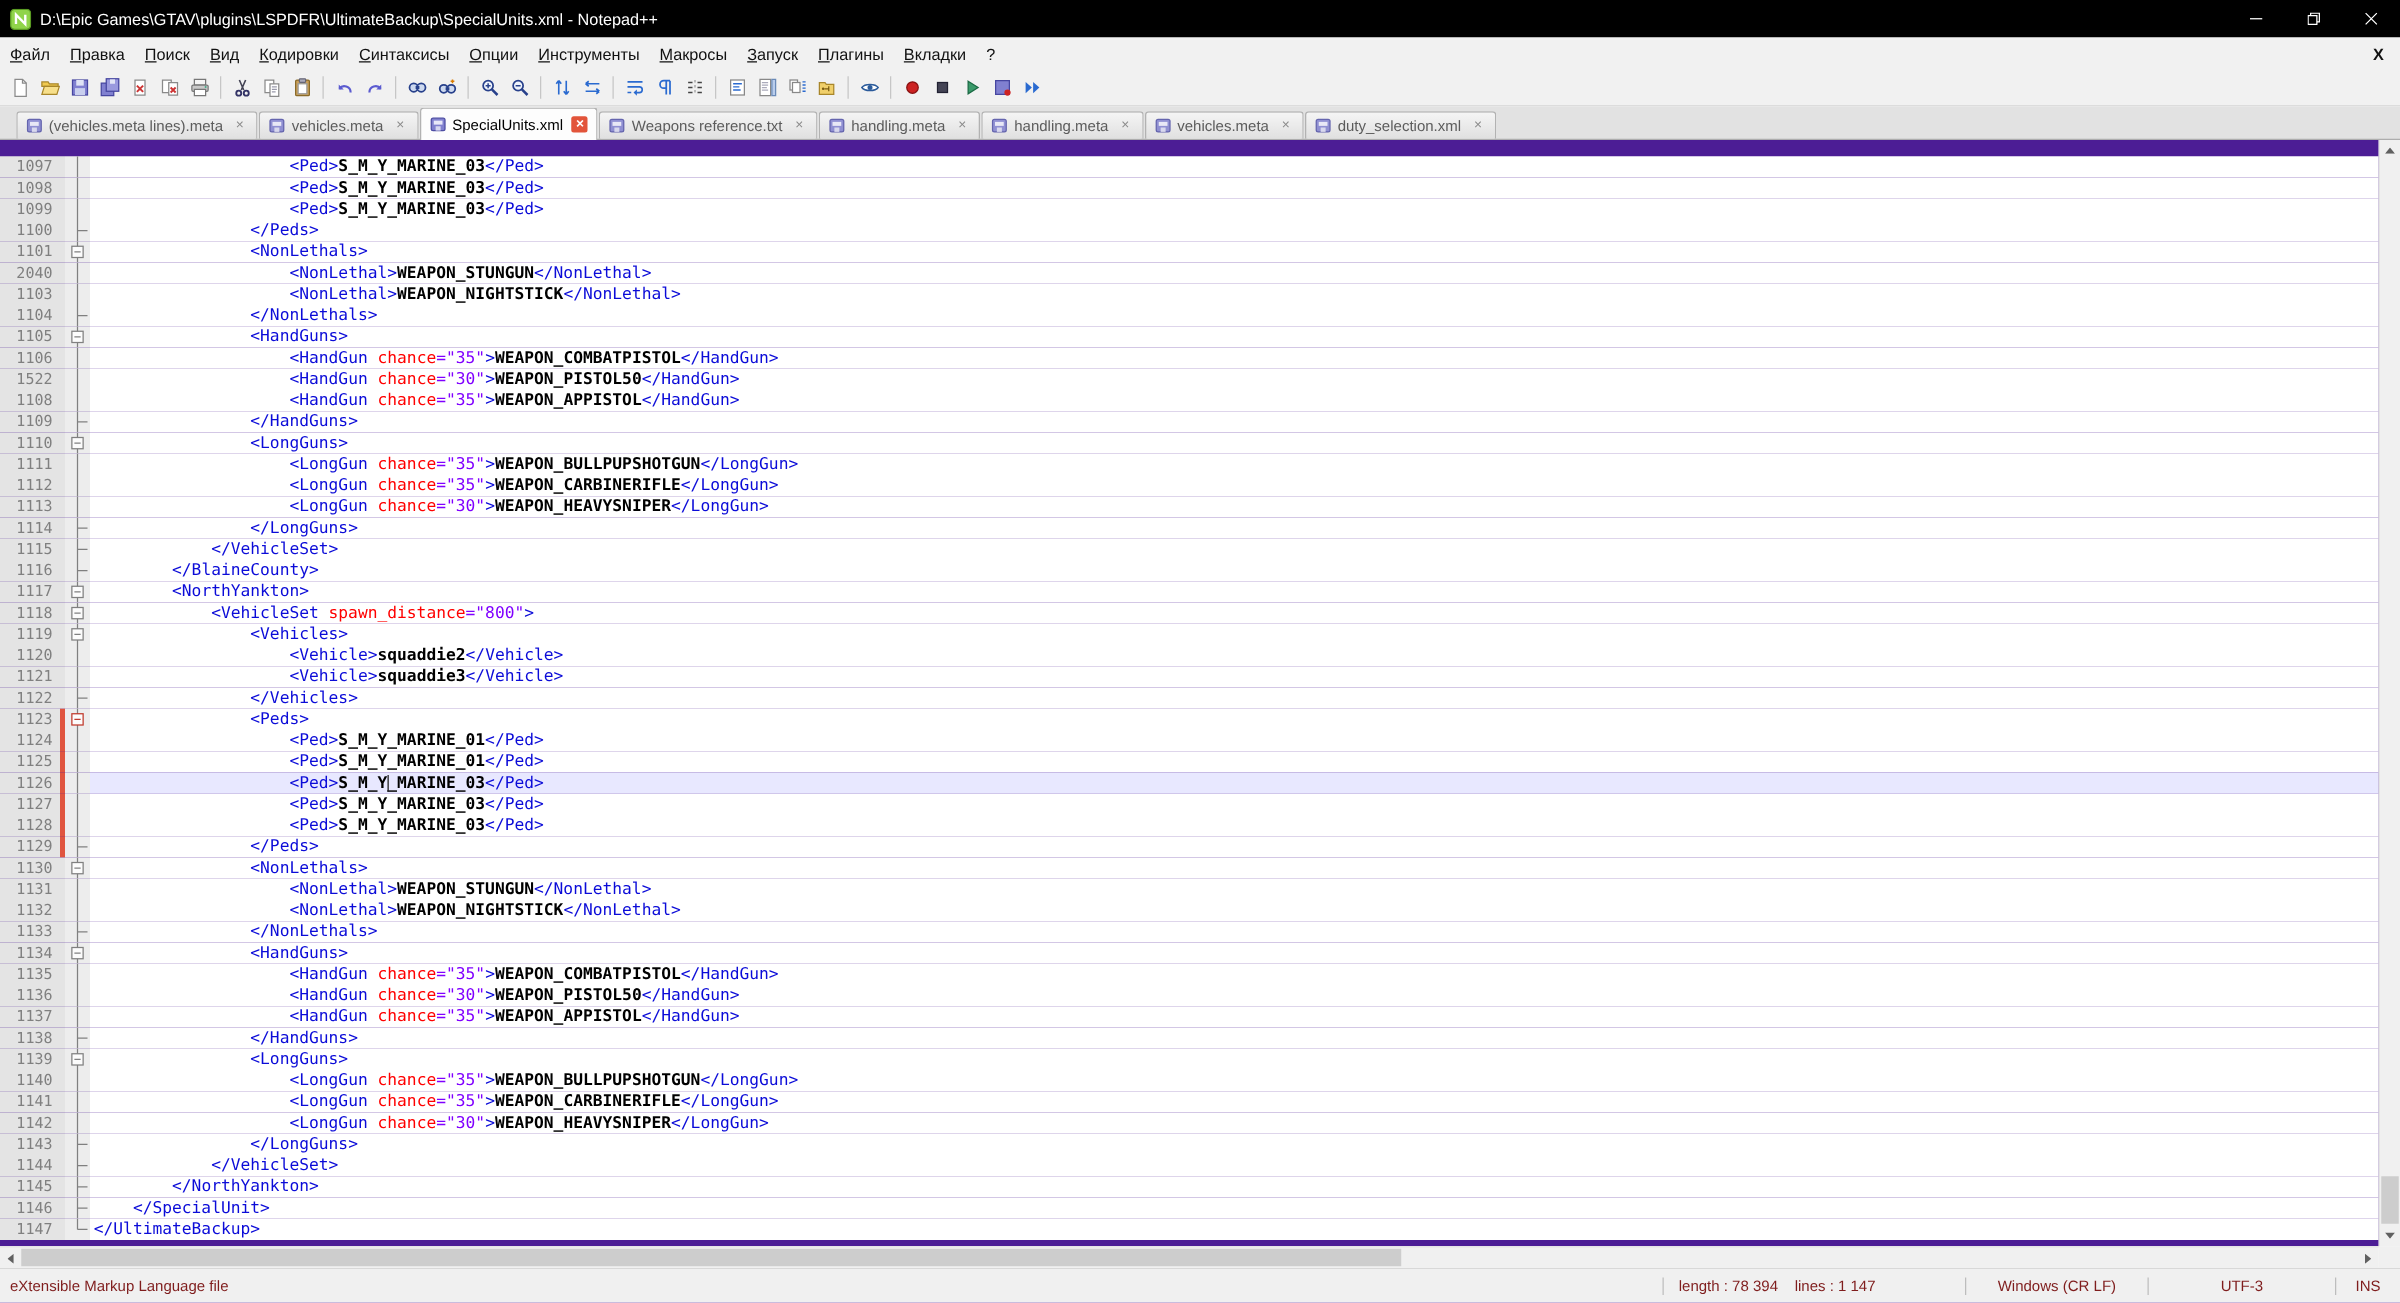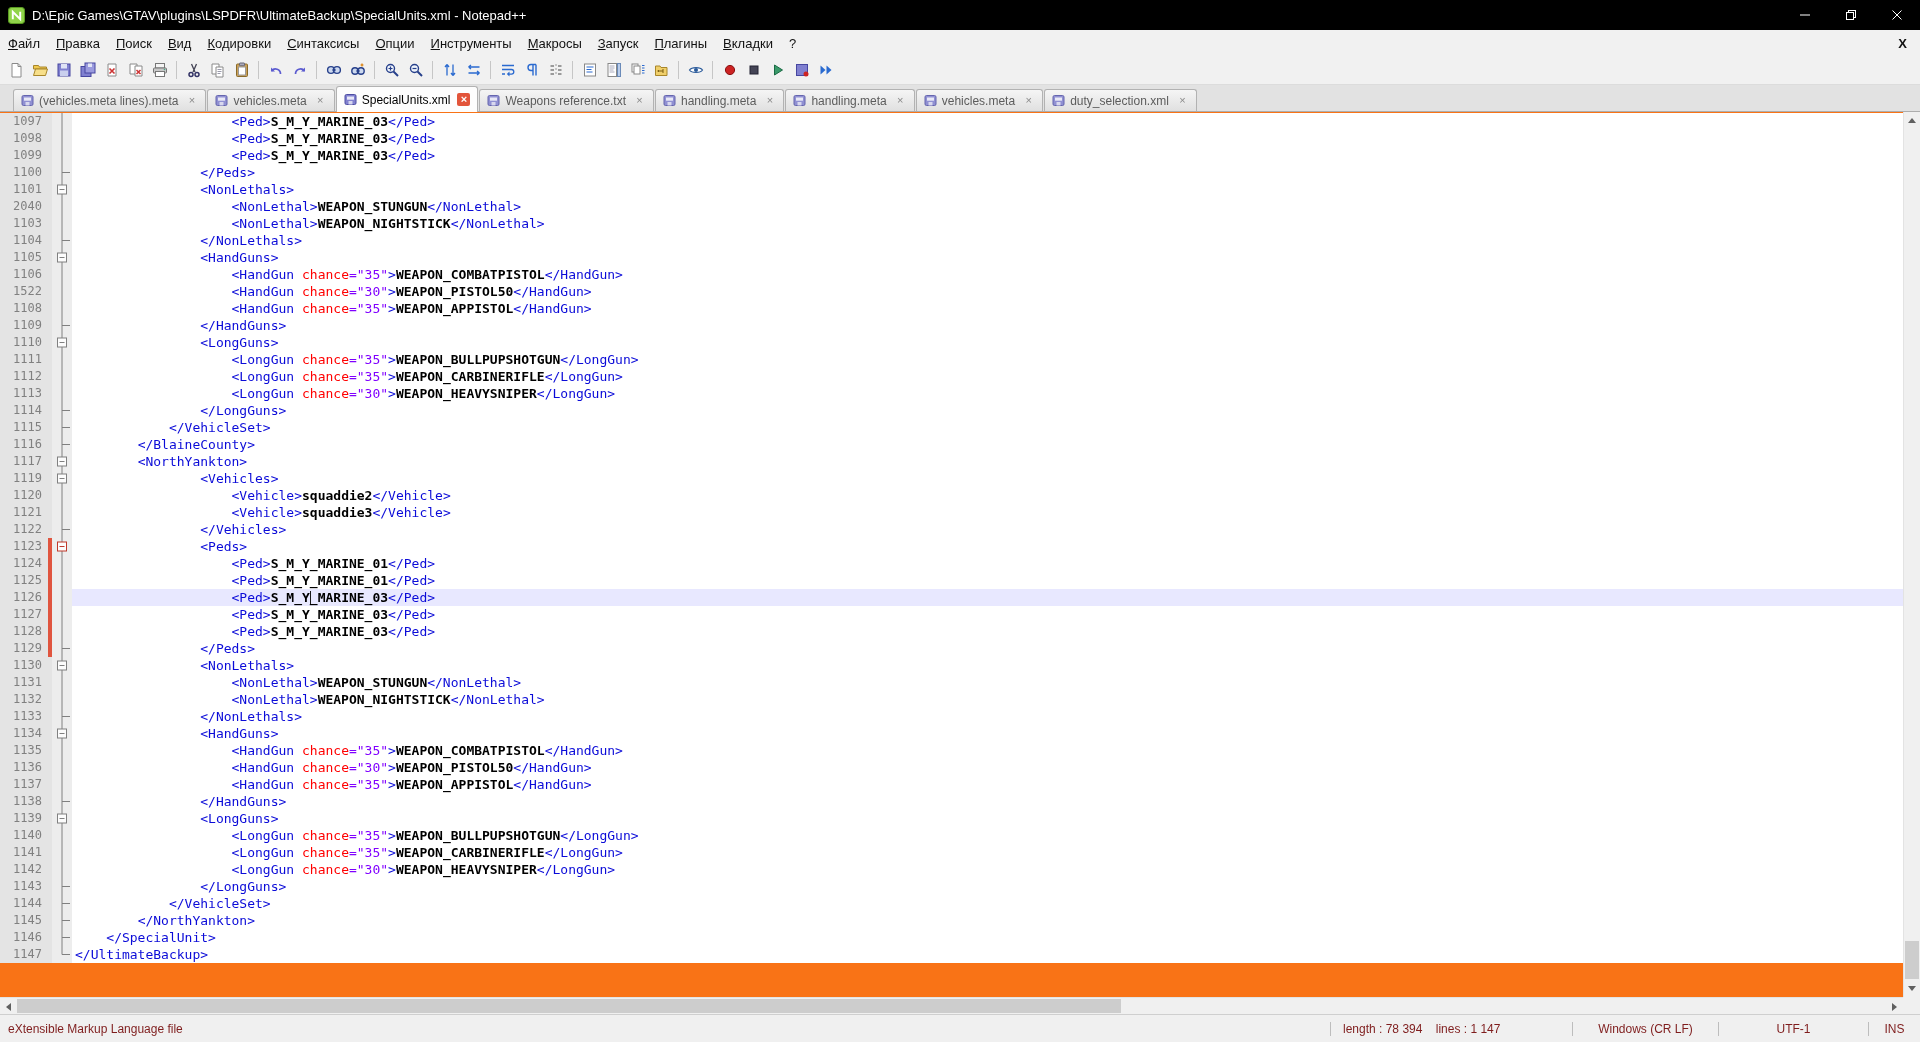--- a/index.html
+++ b/index.html
@@ -30,21 +30,21 @@
        background:linear-gradient(#f5f5f5,#e0e0e0);border:1px solid #b2b2b2;border-bottom:none;
        border-radius:3px 3px 0 0;font-size:12px;color:#5c5c5c;white-space:nowrap}
   .tab.active{height:26px;background:#fdfdfd;color:#000;margin-bottom:-1px;z-index:2}
   .tab-ic{flex:0 0 auto;opacity:.85}
   .tab.active .tab-ic{opacity:1}
   .tab-close{font-size:11px;line-height:13px;width:13px;height:13px;text-align:center;color:#8a8a8a;margin-left:2px}
   .tab.active .tab-close{background:#e2543a;color:#fff;border-radius:2px;font-weight:bold}
 
   
   .editor{flex:1 1 auto;position:relative;background:#fff;min-height:0}
-  .viewport{position:absolute;left:0;top:0;right:17px;bottom:17px;overflow:hidden;background:#f97316;padding-top:1px}
+  .viewport{position:absolute;left:0;top:0;right:17px;bottom:17px;overflow:hidden;background:#4c1d95;padding-top:13px}
   .row{display:flex;height:17px;line-height:17px;font-family:"DejaVu Sans Mono",monospace;font-size:13px}
   .num{width:48px;flex:0 0 auto;background:#e4e4e4;color:#808080;text-align:right;padding-right:6px;font-size:12px}
   .chg{width:4px;flex:0 0 auto;background:#e4e4e4}
   .chg.on{background:#e0553f}
   .fold{width:20px;flex:0 0 auto;background:#ededed;position:relative}
   .fold svg{display:block}
   .text{flex:1 1 auto;background:#fff;white-space:pre;padding-left:3px;position:relative}
   .row.current .text{background:#e8e8ff}
   .tk-tag{color:#0b0bd8}
   .tk-attr{color:#ff0000}
@@ -629,20 +629,32 @@
           <div class="fold">
             <svg width="20" height="17" viewBox="0 0 20 17">
               <line x1="10" y1="0" x2="10" y2="17" stroke="#808080"></line>
               <rect x="5.5" y="4" width="9" height="9" fill="#fcfcfc" stroke="#808080"></rect>
               <line x1="7.5" y1="8.5" x2="12.5" y2="8.5" stroke="#808080"></line>
             </svg>
           </div>
           <div class="text"><span>        </span><span class="tk-tag">&lt;NorthYankton&gt;</span></div>
         </div>
         <div class="row">
+          <div class="num">1118</div>
+          <div class="chg"></div>
+          <div class="fold">
+            <svg width="20" height="17" viewBox="0 0 20 17">
+              <line x1="10" y1="0" x2="10" y2="17" stroke="#808080"></line>
+              <rect x="5.5" y="4" width="9" height="9" fill="#fcfcfc" stroke="#808080"></rect>
+              <line x1="7.5" y1="8.5" x2="12.5" y2="8.5" stroke="#808080"></line>
+            </svg>
+          </div>
+          <div class="text"><span>            </span><span class="tk-tag">&lt;VehicleSet</span><span class="tk-attr"> spawn_distance</span><span class="tk-val">="800"</span><span class="tk-tag">&gt;</span></div>
+        </div>
+        <div class="row">
           <div class="num">1119</div>
           <div class="chg"></div>
           <div class="fold">
             <svg width="20" height="17" viewBox="0 0 20 17">
               <line x1="10" y1="0" x2="10" y2="17" stroke="#808080"></line>
               <rect x="5.5" y="4" width="9" height="9" fill="#fcfcfc" stroke="#808080"></rect>
               <line x1="7.5" y1="8.5" x2="12.5" y2="8.5" stroke="#808080"></line>
             </svg>
           </div>
           <div class="text"><span>                </span><span class="tk-tag">&lt;Vehicles&gt;</span></div>
@@ -974,17 +986,17 @@
       </div>
     </div>
 
     <div class="corner"></div>
   </div>
 
   <div class="statusbar">
     <div class="sb-seg sb-doctype">eXtensible Markup Language file</div>
     <div class="sb-seg sb-length">length : 78 394    lines : 1 147</div>
     <div class="sb-seg sb-eol">Windows (CR LF)</div>
-    <div class="sb-seg sb-enc">UTF-1</div>
+    <div class="sb-seg sb-enc">UTF-3</div>
     <div class="sb-seg sb-ins">INS</div>
   </div>
 
 </div>
 
 </body></html>

